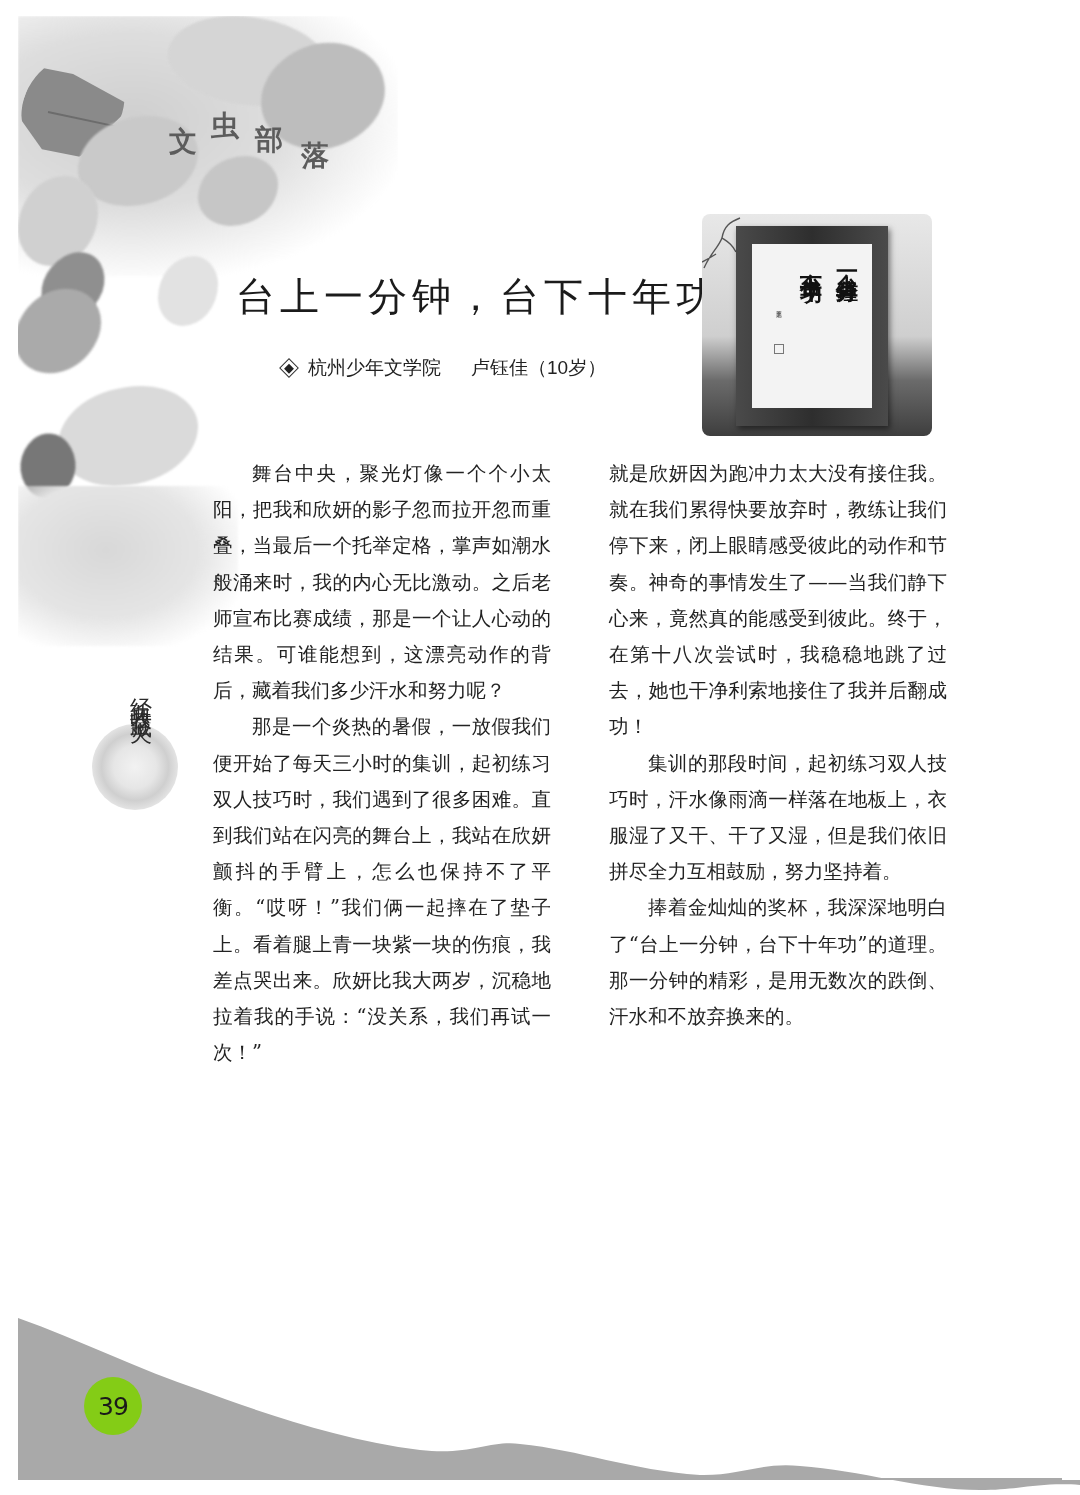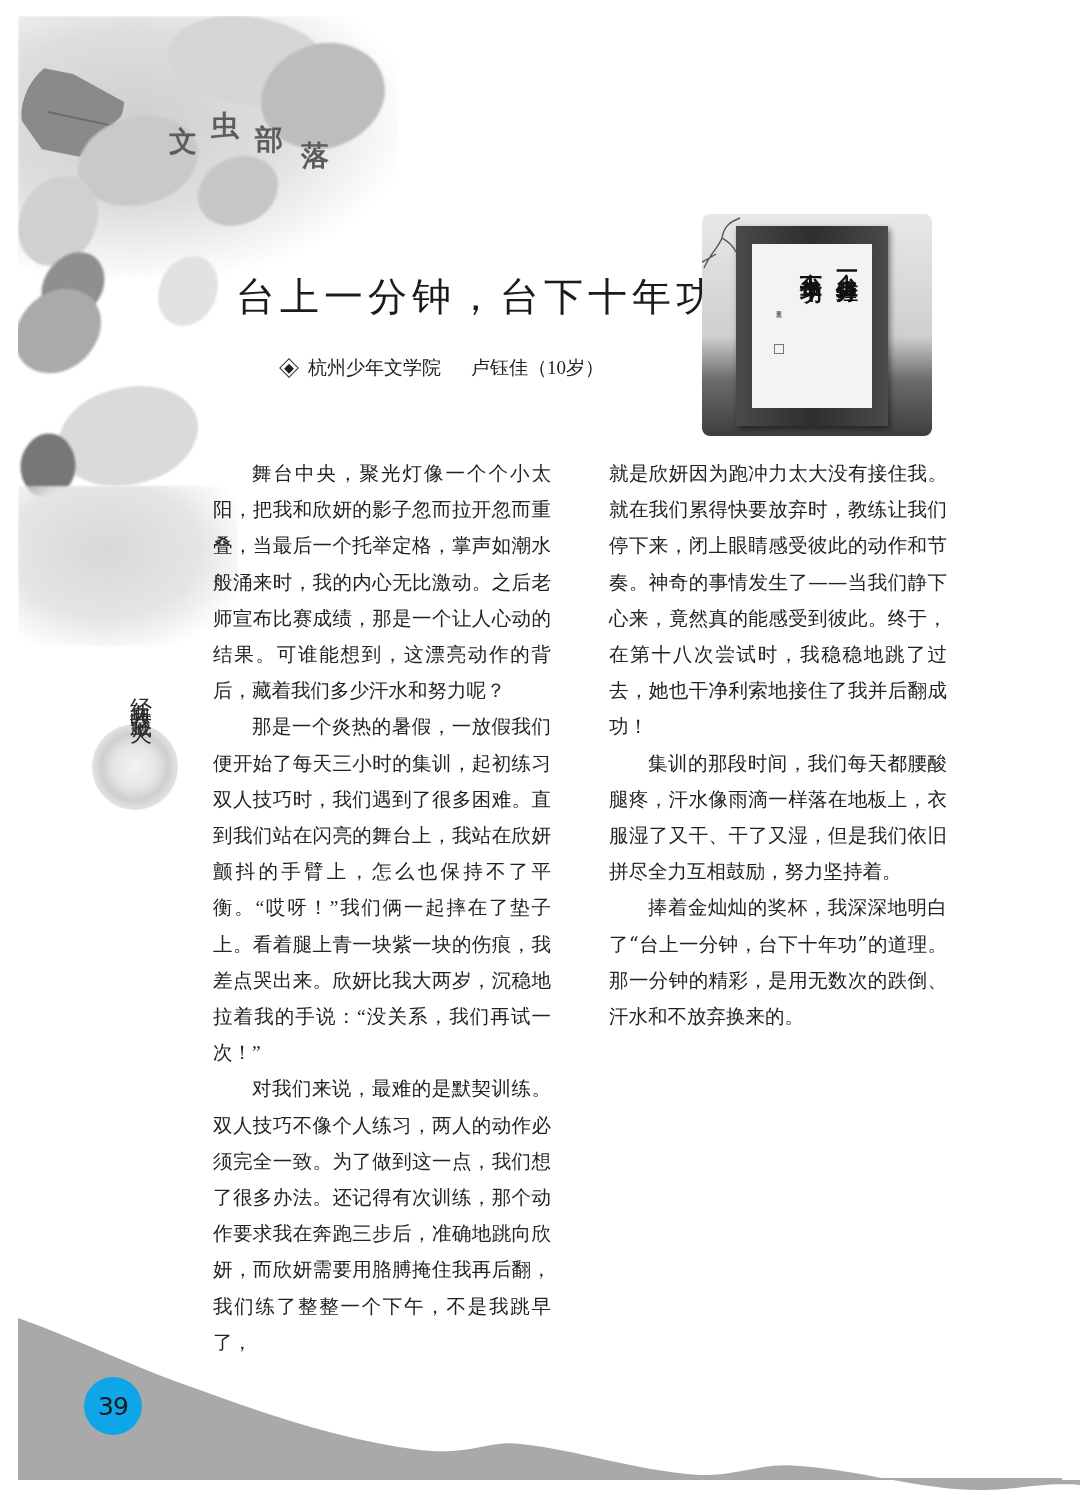--- a/index.html
+++ b/index.html
@@ -30,21 +30,21 @@
   }
   .column-tag span { position: absolute; font-size: 28px; line-height: 1; }
 
   .title {
     position: absolute; left: 236px; top: 270px; width: 480px;
     font-family: "DejaVu Sans", "Liberation Sans", sans-serif;
     font-size: 39px; letter-spacing: 5px; color: #1b1b1b; white-space: nowrap;
   }
   .byline {
     position: absolute; left: 282px; top: 355px;
-    font-family: Liberation Serif, serif;
+    font-family: Liberation Sans, sans-serif;
     font-size: 19px; color: #222; white-space: nowrap;
     display: flex; align-items: center; gap: 6px;
   }
   .byline .diamond {
     width: 12px; height: 12px; border: 1px solid #333; transform: rotate(45deg);
     display: inline-flex; align-items: center; justify-content: center; margin-right: 6px;
   }
   .byline .diamond i { width: 7px; height: 7px; background: #222; display: block; }
   .byline .gap { display: inline-block; width: 18px; }
 
@@ -78,40 +78,40 @@
   }
 
   
   .col {
     position: absolute; top: 456px; width: 338px;
     font-size: 19.5px; line-height: 36.2px; color: #222;
     text-align: justify; text-justify: inter-character;
   }
   .col p { margin: 0; text-indent: 2em; }
   .col p.cont { text-indent: 0; }
-  .col-left { left: 213px; font-family: Liberation Serif, serif; }
+  .col-left { left: 213px; }
   .col-right { left: 609px; }
 
   
   .side-label {
     position: absolute; left: 112px; top: 680px; width: 44px;
     writing-mode: vertical-rl; text-orientation: upright;
     font-family: "DejaVu Sans", "Liberation Sans", sans-serif;
     font-size: 22px; color: #2a2a2a; letter-spacing: 6px;
   }
   .side-flower {
     position: absolute; left: 92px; top: 724px; width: 86px; height: 86px; border-radius: 50%;
     background: radial-gradient(circle, #f2f2f2 0%, #e6e6e6 35%, #cfcfcf 55%, #e9e9e9 75%, rgba(255,255,255,0) 100%);
   }
 
   
   .wave { position: absolute; left: 0; top: 1300px; width: 1080px; height: 195px; }
   .page-num {
     position: absolute; left: 84px; top: 1377px; width: 58px; height: 58px; border-radius: 50%;
-    background: #0ea5e9; display: flex; align-items: center; justify-content: center;
+    background: #84cc16; display: flex; align-items: center; justify-content: center;
     font-family: "DejaVu Sans", "Liberation Sans", sans-serif; font-size: 25px; color: #1a1a1a;
     letter-spacing: -1px;
   }
 </style>
 </head>
 <body>
 
 <div class="page">
 
   <div class="leaves">
@@ -162,26 +162,25 @@
       </div>
     </div>
   </div>
 
   <div class="side-flower"></div>
   <div class="side-label">经典收藏夹</div>
 
   <div class="col col-left">
     <p>舞台中央，聚光灯像一个个小太阳，把我和欣妍的影子忽而拉开忽而重叠，当最后一个托举定格，掌声如潮水般涌来时，我的内心无比激动。之后老师宣布比赛成绩，那是一个让人心动的结果。可谁能想到，这漂亮动作的背后，藏着我们多少汗水和努力呢？</p>
     <p>那是一个炎热的暑假，一放假我们便开始了每天三小时的集训，起初练习双人技巧时，我们遇到了很多困难。直到我们站在闪亮的舞台上，我站在欣妍颤抖的手臂上，怎么也保持不了平衡。“哎呀！”我们俩一起摔在了垫子上。看着腿上青一块紫一块的伤痕，我差点哭出来。欣妍比我大两岁，沉稳地拉着我的手说：“没关系，我们再试一次！”</p>
-    <p>对我们来说，最难的是默契训练。双人技巧不像个人练习，两人的动作必须完全一致。为了做到这一点，我们想了很多办法。还记得有次训练，那个动作要求我在奔跑三步后，准确地跳向欣妍，而欣妍需要用胳膊掩住我再后翻，我们练了整整一个下午，不是我跳早了，</p>
   </div>
 
   <div class="col col-right">
     <p class="cont">就是欣妍因为跑冲力太大没有接住我。就在我们累得快要放弃时，教练让我们停下来，闭上眼睛感受彼此的动作和节奏。神奇的事情发生了——当我们静下心来，竟然真的能感受到彼此。终于，在第十八次尝试时，我稳稳地跳了过去，她也干净利索地接住了我并后翻成功！</p>
-    <p>集训的那段时间，我们每天都腰酸腿疼，汗水像雨滴一样落在地板上，衣服湿了又干、干了又湿，但是我们依旧拼尽全力互相鼓励，努力坚持着。</p>
+    <p>集训的那段时间，起初练习双人技巧时，汗水像雨滴一样落在地板上，衣服湿了又干、干了又湿，但是我们依旧拼尽全力互相鼓励，努力坚持着。</p>
     <p>捧着金灿灿的奖杯，我深深地明白了“台上一分钟，台下十年功”的道理。那一分钟的精彩，是用无数次的跌倒、汗水和不放弃换来的。</p>
   </div>
 
   <svg class="wave" viewBox="0 0 1080 195" preserveAspectRatio="none">
     <path d="M18 18 C 80 40, 140 70, 200 90 C 260 112, 340 140, 420 150 C 470 156, 490 140, 520 144 C 580 150, 630 170, 700 175 C 740 176, 760 162, 800 166 C 860 170, 920 190, 980 190 C 1020 190, 1040 182, 1080 185 L 1080 180 L 1080 180 L 1062 180 L 1062 180 L 18 180 Z" fill="#a9a9a9"></path>
     <rect x="18" y="178" width="1044" height="2" fill="#a9a9a9"></rect>
   </svg>
 
   <div class="page-num">39</div>
 </div>

